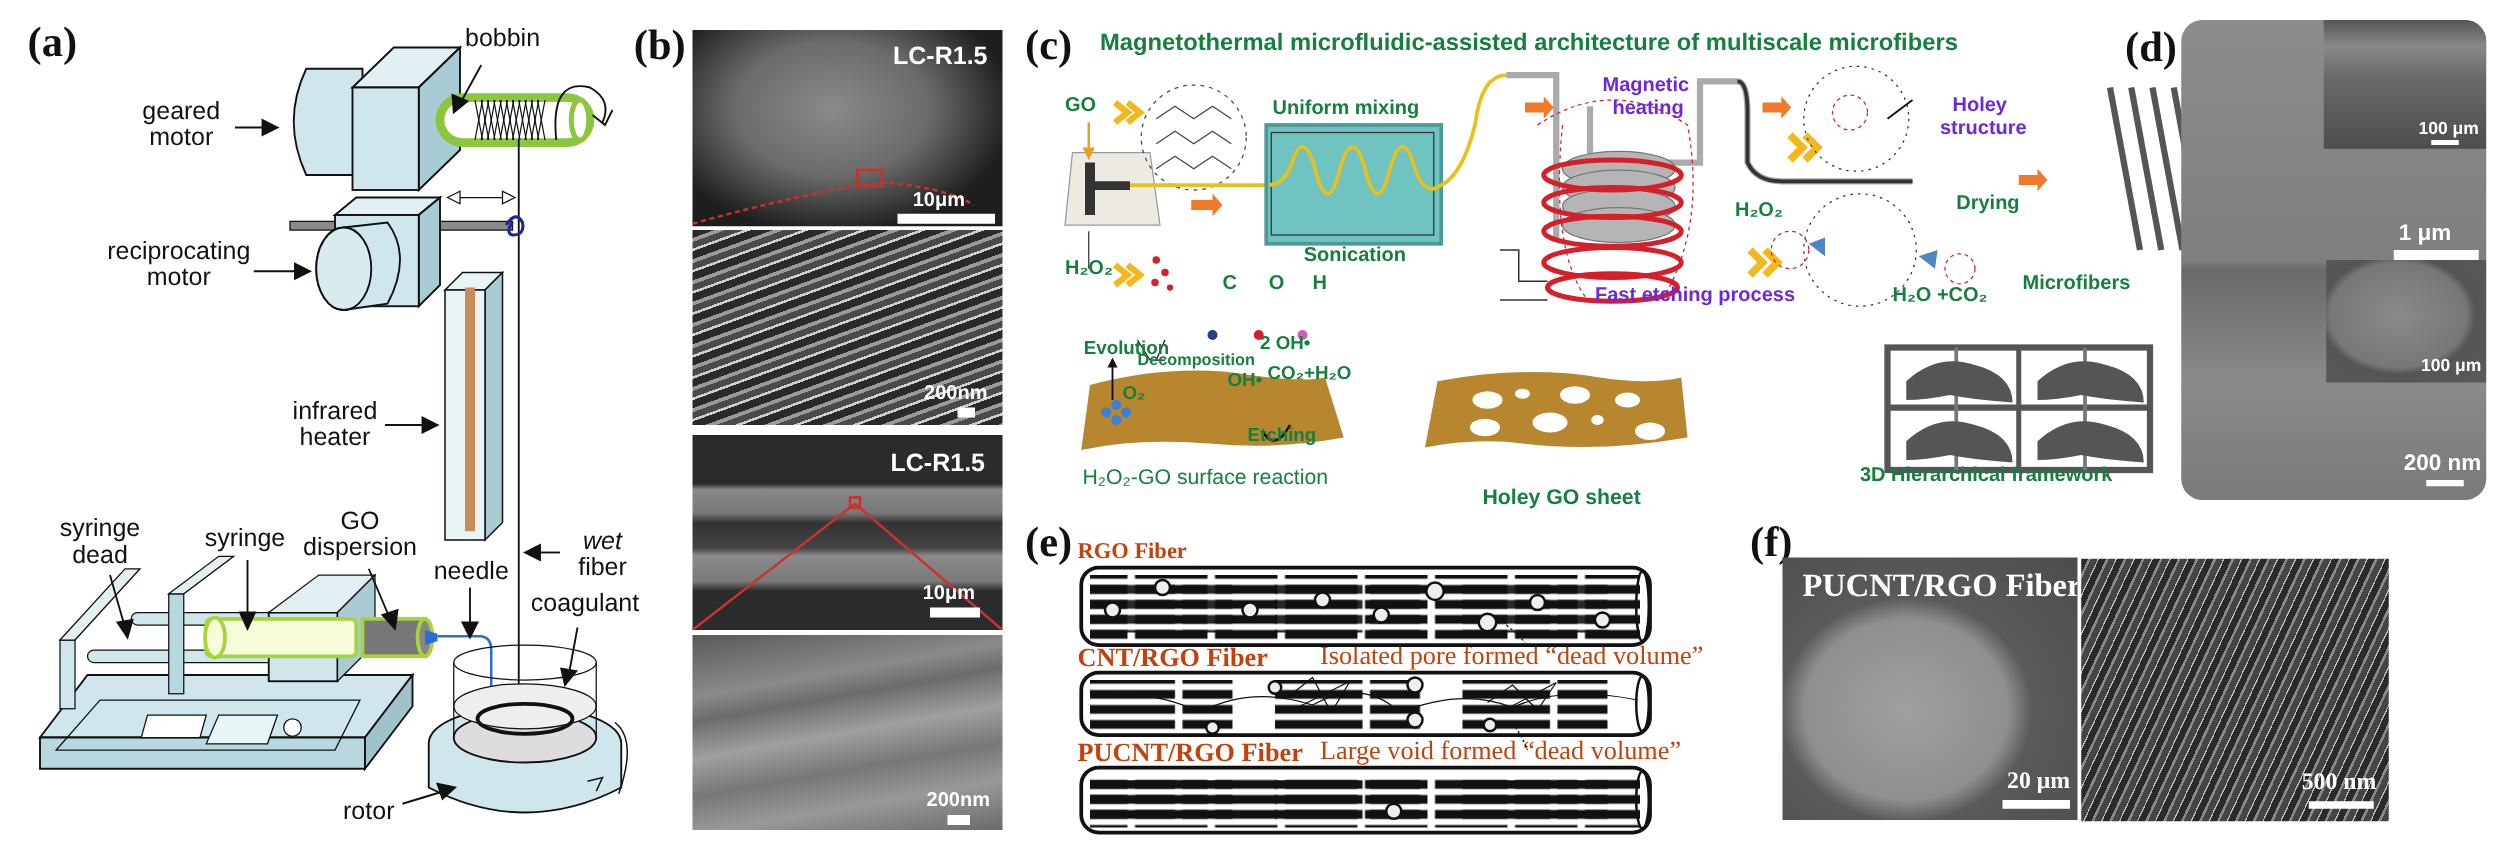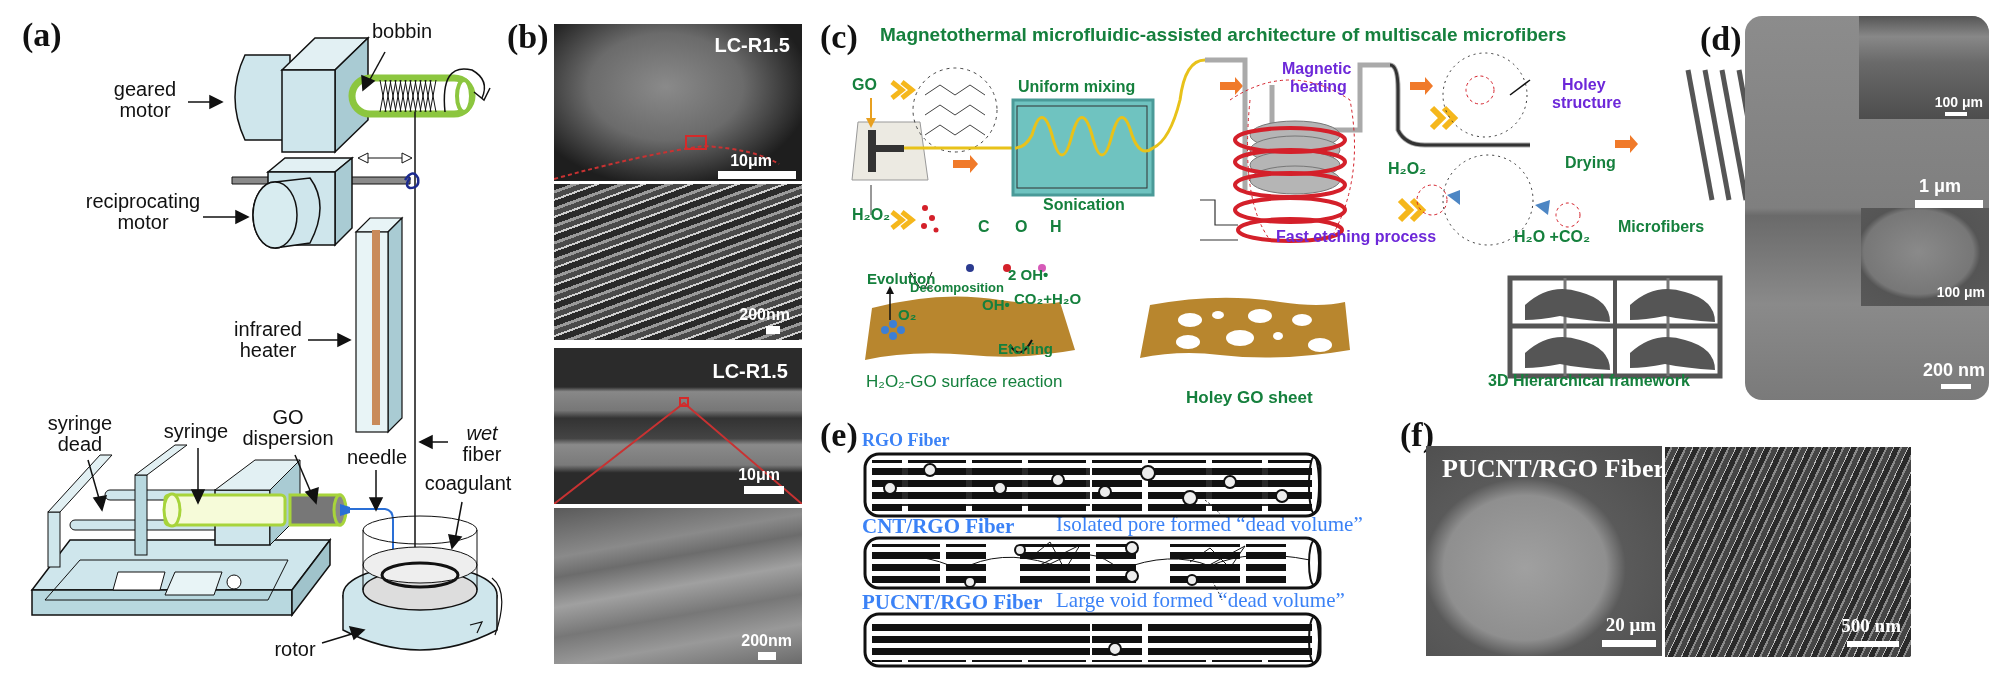--- a/index.html
+++ b/index.html
@@ -5,21 +5,21 @@
   html,body{margin:0;padding:0;background:#fff;}
   body{width:2000px;height:674px;position:relative;overflow:hidden;font-family:"Liberation Sans",sans-serif;color:#111;}
   .abs{position:absolute;}
   .plabel{position:absolute;font-family:"Liberation Serif",serif;font-weight:bold;font-size:34px;color:#111;line-height:1;}
   .lbl{position:absolute;font-size:20px;line-height:22px;text-align:center;color:#111;white-space:nowrap;}
   .sem{position:absolute;overflow:hidden;background:#3a3a3a;}
   .semtxt{position:absolute;color:#fff;font-weight:bold;font-size:20px;white-space:nowrap;}
   .sbar{position:absolute;height:8px;background:#fff;}
   .ct{position:absolute;font-weight:bold;font-size:16px;white-space:nowrap;color:#15803d;}
   .red{color:#6d28d9;}
-  .etxt{position:absolute;font-family:"Liberation Serif",serif;font-size:21px;white-space:nowrap;color:#3b82f6;}
+  .etxt{position:absolute;font-family:"Liberation Serif",serif;font-size:21px;white-space:nowrap;color:#c2410c;}
   svg{position:absolute;overflow:visible;}
 </style>
 </head>
 <body>
 
 <div>
   <div class="plabel" style="left:22px;top:18px;">(a)</div>
 
   <svg width="540" height="674" style="left:0;top:0;">
 

